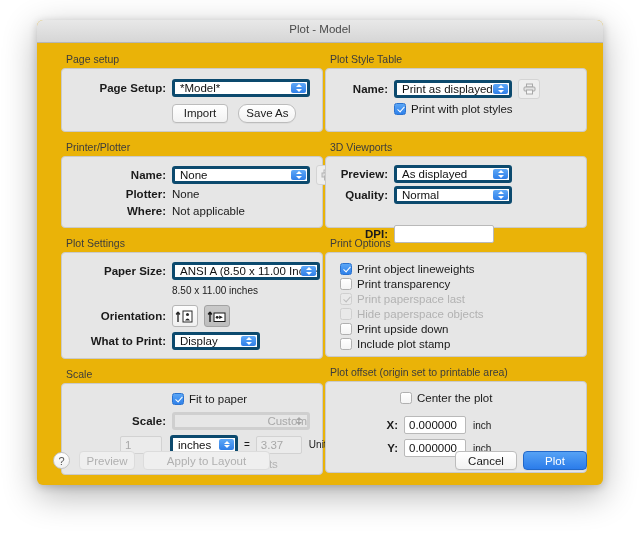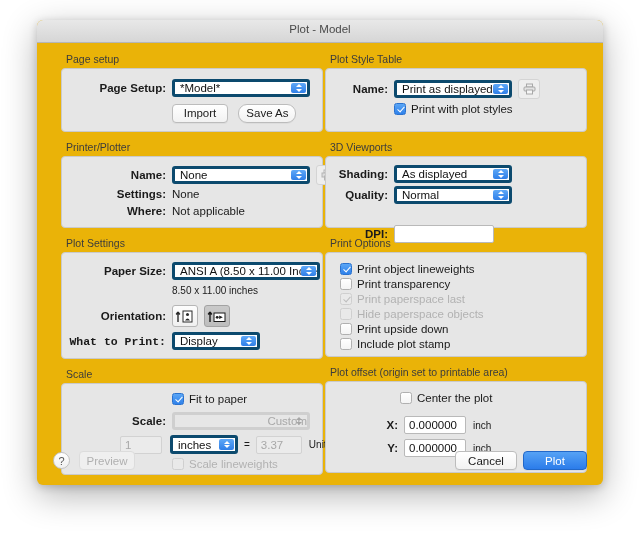--- a/index.html
+++ b/index.html
@@ -311,21 +311,21 @@
             </div>
             <div class="icon-btn" style="margin-left:6px;">
               <svg width="13" height="12" viewBox="0 0 13 12">
                 <rect x="3" y="1" width="7" height="3" fill="none" stroke="#b4b4b4" stroke-width="1"></rect>
                 <rect x="1" y="4" width="11" height="4" fill="#dcdcdc" stroke="#b4b4b4" stroke-width="1"></rect>
                 <rect x="3.5" y="7" width="6" height="4" fill="#f2f2f2" stroke="#b4b4b4" stroke-width="1"></rect>
               </svg>
             </div>
           </div>
           <div class="row" style="position:absolute; left:0; top:31px;">
-            <div class="fld-label" style="width:104px;">Settings:</div>
+            <div class="fld-label" style="width:104px;">Plotter:</div>
             <div class="static-val">None</div>
           </div>
           <div class="row" style="position:absolute; left:0; top:48px;">
             <div class="fld-label" style="width:104px;">Where:</div>
             <div class="static-val">Not applicable</div>
           </div>
         </div>
       </div>
 
       <div class="group">
@@ -357,21 +357,21 @@
               <svg width="20" height="15" viewBox="0 0 20 15">
                 <path d="M3 13 L3 3 M3 3 L1.2 5.5 M3 3 L4.8 5.5" stroke="#1a1a1a" stroke-width="1.4" fill="none"></path>
                 <rect x="7" y="4" width="11" height="8.5" fill="#ffffff" stroke="#1a1a1a" stroke-width="1"></rect>
                 <circle cx="10.2" cy="8.3" r="1.4" fill="#1a1a1a"></circle>
                 <path d="M12.2 6.6 L15.8 8.3 L12.2 10 Z" fill="#1a1a1a"></path>
               </svg>
             </div>
           </div>
 
           <div class="row" style="position:absolute; left:0; top:79px;">
-            <div class="fld-label" style="width:104px;font-family:Liberation Mono, monospace;">What to Print:</div>
+            <div class="fld-label" style="width:104px;">What to Print:</div>
             <div class="combo" style="width:88px;">
               <div class="cval">Display</div>
               <div class="stepper">
                   <span class="up"></span>
                   <span class="down"></span>
                 </div>
             </div>
           </div>
         </div>
       </div>
@@ -441,21 +441,21 @@
             <div class="cbox checked"></div>
             <div class="cb-label">Print with plot styles</div>
           </div>
         </div>
       </div>
 
       <div class="group">
         <div class="group-label">3D Viewports</div>
         <div class="group-body" style="height:70px;">
           <div class="row" style="position:absolute; left:0; top:8px;">
-            <div class="fld-label" style="width:62px;">Shading:</div>
+            <div class="fld-label" style="width:62px;">Preview:</div>
             <div class="combo" style="width:118px;">
               <div class="cval">As displayed</div>
               <div class="stepper">
                   <span class="up"></span>
                   <span class="down"></span>
                 </div>
             </div>
           </div>
           <div class="row" style="position:absolute; left:0; top:29px;">
             <div class="fld-label" style="width:62px;">Quality:</div>
@@ -522,18 +522,19 @@
             <div class="plain-text" style="margin-left:7px;">inch</div>
           </div>
         </div>
       </div>
 
     </div>
 
     <div id="footer">
       <div id="help-btn">?</div>
       <div class="btn disabled" id="preview-btn">Preview</div>
+      <div class="btn disabled" id="apply-btn">Apply to Layout</div>
       <div class="btn" id="cancel-btn">Cancel</div>
       <div class="btn default" id="plot-btn">Plot</div>
     </div>
 
   </div>
 </div>
 
 </body></html>

